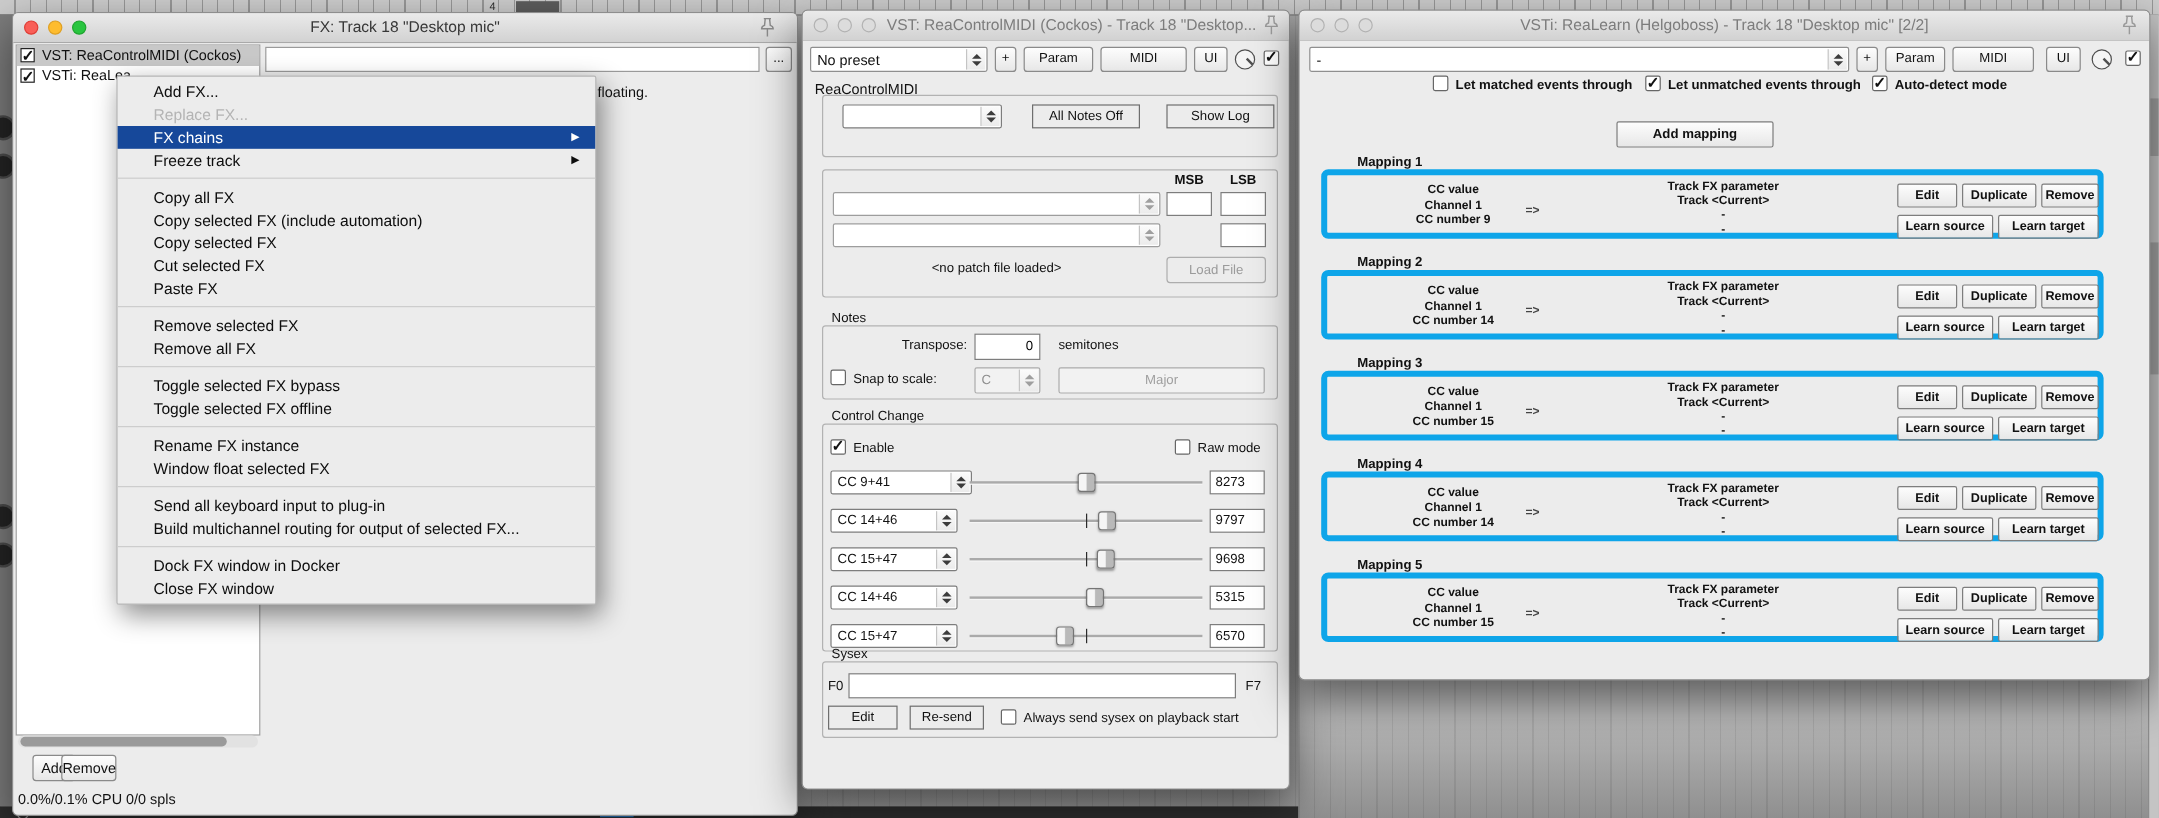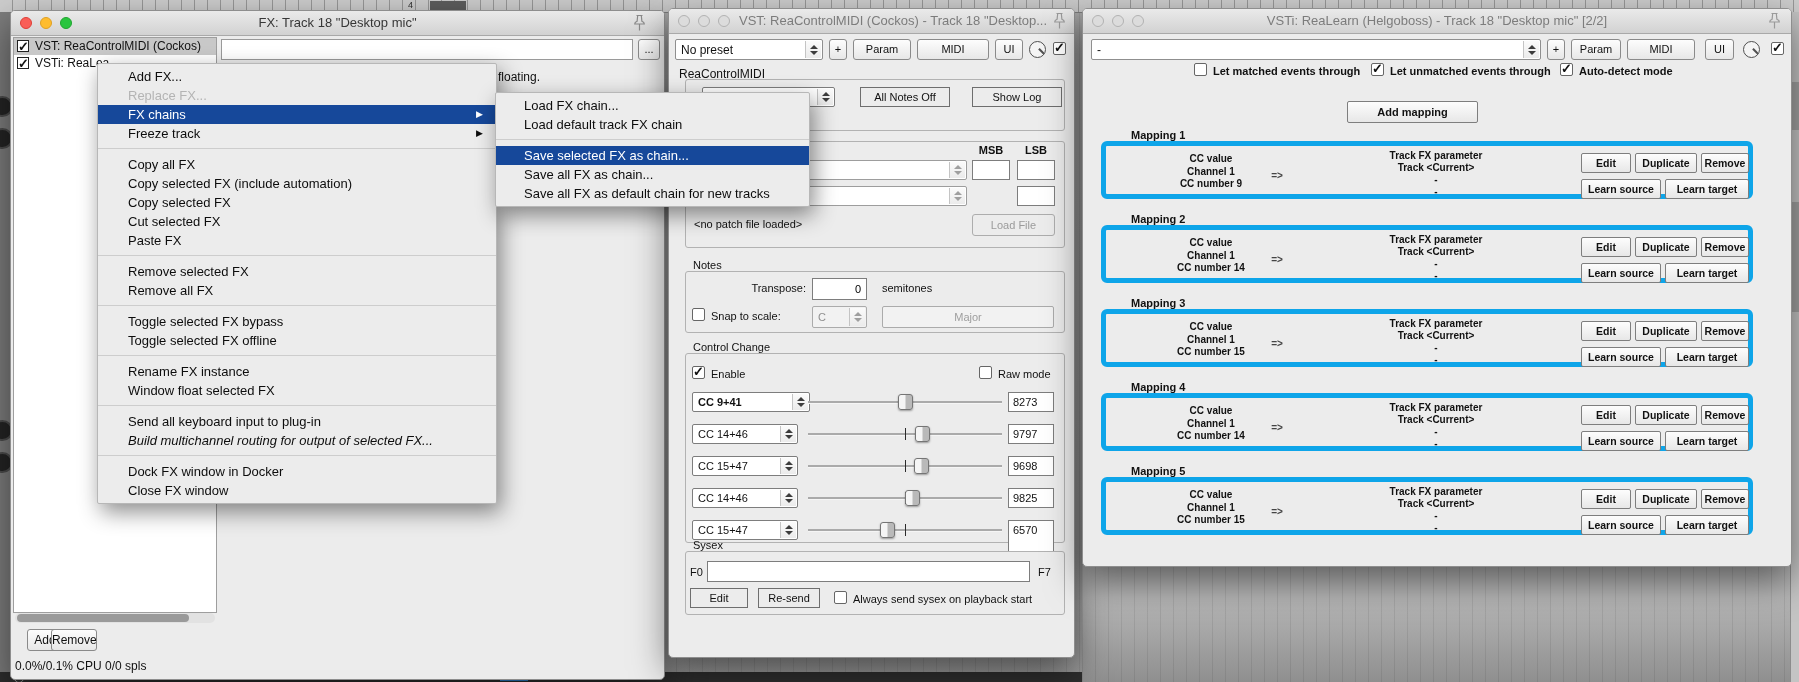--- a/index.html
+++ b/index.html
@@ -197,21 +197,21 @@
       </div>
       <input class="field" style="left: 286px; top: 18px; width: 38px; height: 20px;">
       <input class="field" style="left: 331px; top: 18px; width: 38px; height: 20px;">
       <div class="combo" style="left:8px;top:44px;width:273px;height:20px;border-color:#9d9d9d">
         <span class="stepper dim">
             <span class="tri-up"></span>
             <span class="tri-dn"></span>
           </span>
       </div>
       <input class="field" style="left: 331px; top: 44px; width: 38px; height: 20px;">
-      <div class="lbl" style="left:8px;top:76px;width:273px;">&lt;no patch file loaded&gt;</div>
+      <div class="lbl" style="left:8px;top:76px;width:273px;text-align:center">&lt;no patch file loaded&gt;</div>
       <div class="btn" style="left:286px;top:72px;width:83px;height:22px;line-height:20px;color:#9b9b9b;background:#ececec;border-color:#adadad">Load File</div>
     </div>
 
     <div class="lbl" style="left:24px;top:250px">Notes</div>
     <div class="sect" style="left:16px;top:262px;width:378px;height:60px">
       <div class="lbl" style="left:30px;top:10px;width:90px;text-align:right">Transpose:</div>
       <input class="field" style="left: 126px; top: 6px; width: 55px; height: 22px; text-align: right; padding-right: 5px;" value="0">
       <div class="lbl" style="left:196px;top:10px">semitones</div>
       <span class="cb" style="left:6px;top:36px"></span>
       <div class="lbl" style="left:25px;top:38px">Snap to scale:</div>
@@ -225,21 +225,21 @@
       <div class="combo" style="left:196px;top:34px;width:172px;height:22px;border-color:#ababab;background:#f2f2f2;text-align:center;line-height:20px;color:#9f9f9f">Major</div>
     </div>
 
     <div class="lbl" style="left:24px;top:332px">Control Change</div>
     <div class="sect" style="left:16px;top:344px;width:378px;height:188px">
       <span class="cb on" style="left:6px;top:12px"></span>
       <div class="lbl" style="left:25px;top:14px">Enable</div>
       <span class="cb" style="left:293px;top:12px"></span>
       <div class="lbl" style="left:312px;top:14px">Raw mode</div>
       <div id="cc-rows">
-          <div class="combo" style="left: 6px; top: 38px; width: 118px; height: 20px; border-color: rgb(125, 125, 125); font-weight: bold;">
+          <div class="combo" style="left: 6px; top: 38px; width: 118px; height: 20px; border-color: rgb(125, 125, 125);">
             <span class="val">CC 9+41</span>
             <span class="stepper">
               <span class="tri-up"></span>
               <span class="tri-dn"></span>
             </span>
           </div>
           <div class="slider" style="left: 122px; top: 38px; width: 194px;">
             <div class="track"></div>
             <div class="tick"></div>
             <div class="thumb" style="left: calc(50.5% - 7.575px);"></div>
@@ -276,34 +276,34 @@
             <span class="stepper">
               <span class="tri-up"></span>
               <span class="tri-dn"></span>
             </span>
           </div>
           <div class="slider" style="left: 122px; top: 134px; width: 194px;">
             <div class="track"></div>
             <div class="tick"></div>
             <div class="thumb" style="left: calc(54% - 8.1px);"></div>
           </div>
-          <div class="field" style="left: 322px; top: 134px; width: 46px; height: 20px; line-height: 18px; padding-left: 4px;">9825</div>
+          <div class="field" style="left: 322px; top: 134px; width: 46px; height: 20px; line-height: 18px; padding-left: 4px;">5315</div>
           <div class="combo" style="left: 6px; top: 166px; width: 106px; height: 20px; border-color: rgb(125, 125, 125);">
             <span class="val">CC 15+47</span>
             <span class="stepper">
               <span class="tri-up"></span>
               <span class="tri-dn"></span>
             </span>
           </div>
           <div class="slider" style="left: 122px; top: 166px; width: 194px;">
             <div class="track"></div>
             <div class="tick"></div>
             <div class="thumb" style="left: calc(40.1% - 6.015px);"></div>
           </div>
-          <div class="field" style="left: 322px; top: 166px; width: 46px; height: 32px; line-height: 18px; padding-left: 4px;">6570</div>
+          <div class="field" style="left: 322px; top: 166px; width: 46px; height: 20px; line-height: 18px; padding-left: 4px;">6570</div>
         </div>
     </div>
 
     <div class="lbl" style="left:24px;top:530px">Sysex</div>
     <div class="sect" style="left:16px;top:542px;width:378px;height:62px">
       <div class="lbl" style="left:4px;top:14px">F0</div>
       <input class="field" style="left: 21px; top: 9px; width: 323px; height: 21px;" value="">
       <div class="lbl" style="left:352px;top:14px">F7</div>
       <div class="btn" style="left:4px;top:36px;width:58px;height:20px;line-height:18px;border-radius:0;background:#ececec;border-color:#6e6e6e">Edit</div>
       <div class="btn" style="left:72px;top:36px;width:62px;height:20px;line-height:18px;border-radius:0;background:#ececec;border-color:#6e6e6e">Re-send</div>
@@ -479,27 +479,19 @@
       <div class="menu-item" style="padding-left: 30px;">Remove selected FX</div>
       <div class="menu-item" style="padding-left: 30px;">Remove all FX</div>
       <div class="menu-sep"></div>
       <div class="menu-item" style="">Toggle selected FX bypass</div>
       <div class="menu-item" style="padding-left: 30px;">Toggle selected FX offline</div>
       <div class="menu-sep"></div>
       <div class="menu-item" style="padding-left: 30px;">Rename FX instance</div>
       <div class="menu-item" style="padding-left: 30px;">Window float selected FX</div>
       <div class="menu-sep"></div>
       <div class="menu-item" style="padding-left: 30px;">Send all keyboard input to plug-in</div>
-      <div class="menu-item" style=" font-style: italic;">Build multichannel routing for output of selected FX...</div>
+      <div class="menu-item" style="">Build multichannel routing for output of selected FX...</div>
       <div class="menu-sep"></div>
       <div class="menu-item" style="padding-left: 30px;">Dock FX window in Docker</div>
       <div class="menu-item" style="padding-left: 30px;">Close FX window</div>
     </div>
-  <div class="menu" style="left:495px;top:92px;width:313px;z-index:51" id="sub-menu">
-      <div class="menu-item" style="padding-left: 28px;">Load FX chain...</div>
-      <div class="menu-item" style="padding-left: 28px;">Load default track FX chain</div>
-      <div class="menu-sep"></div>
-      <div class="menu-item hl" style="padding-left: 28px;">Save selected FX as chain...</div>
-      <div class="menu-item" style="padding-left: 28px;">Save all FX as chain...</div>
-      <div class="menu-item" style="padding-left: 28px;">Save all FX as default chain for new tracks</div>
-    </div>
 
 </div>
 
 </body></html>

